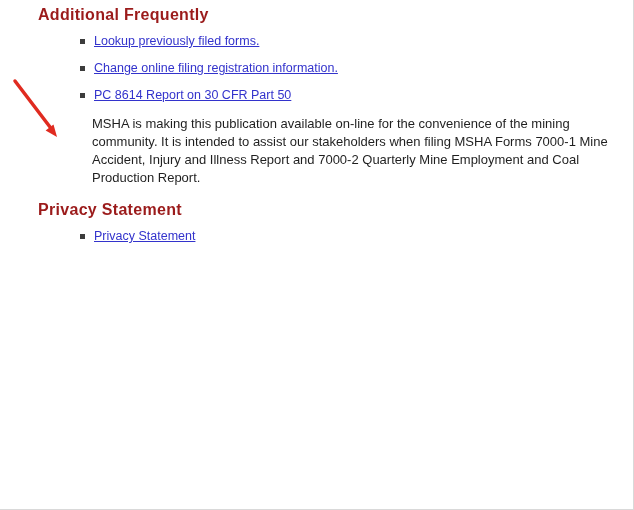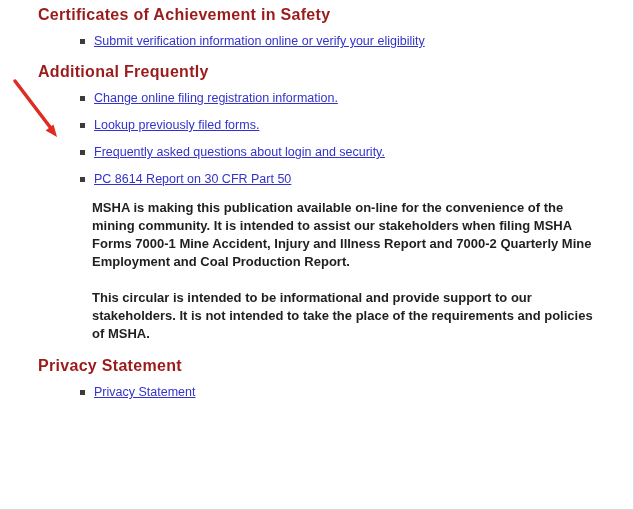--- a/index.html
+++ b/index.html
@@ -59,68 +59,54 @@
     margin: 9px 0 0 54px;
     width: 516px;
   }
   .paragraphs p {
     margin: 0 0 18px 0;
     font-size: 13px;
     line-height: 18px;
     color: #1f1f1f;
   }
   .paragraphs p:last-child { margin-bottom: 0; }
-  .paragraphs { margin-bottom: 14px; font-weight: bold; }
+  .paragraphs { margin-bottom: 14px; }
   .arrow-overlay {
     position: absolute;
     left: 8px;
     top: 78px;
     width: 64px;
     height: 72px;
     pointer-events: none;
   }
 </style>
 </head>
 <body>
 
 <div class="page">
 
-  <div class="section">
-    <h2 class="section-heading">Certificates of Achievement in Safety</h2>
-    <ul class="link-list">
-      <li>
-        <span class="bullet"></span>
-        <a href="#" class="link">Submit verification information online or verify your eligibility</a>
-      </li>
-    </ul>
-  </div>
 
   <div class="section">
     <h2 class="section-heading">Additional Frequently</h2>
     <ul class="link-list">
       <li>
         <span class="bullet"></span>
-        <a href="#" class="link">Change online filing registration information.</a>
-      </li>
-      <li>
-        <span class="bullet"></span>
         <a href="#" class="link">Lookup previously filed forms.</a>
       </li>
       <li>
         <span class="bullet"></span>
-        <a href="#" class="link">Frequently asked questions about login and security.</a>
+        <a href="#" class="link">Change online filing registration information.</a>
       </li>
       <li>
         <span class="bullet"></span>
         <a href="#" class="link">PC 8614 Report on 30 CFR Part 50</a>
       </li>
     </ul>
     <div class="paragraphs">
       <p>MSHA is making this publication available on-line for the convenience of the mining community. It is intended to assist our stakeholders when filing MSHA Forms 7000-1 Mine Accident, Injury and Illness Report and 7000-2 Quarterly Mine Employment and Coal Production Report.</p>
-      <p>This circular is intended to be informational and provide support to our stakeholders. It is not intended to take the place of the requirements and policies of MSHA.</p>
     </div>
   </div>
 
   <div class="section">
     <h2 class="section-heading">Privacy Statement</h2>
     <ul class="link-list">
       <li>
         <span class="bullet"></span>
         <a href="#" class="link">Privacy Statement</a>
       </li>

